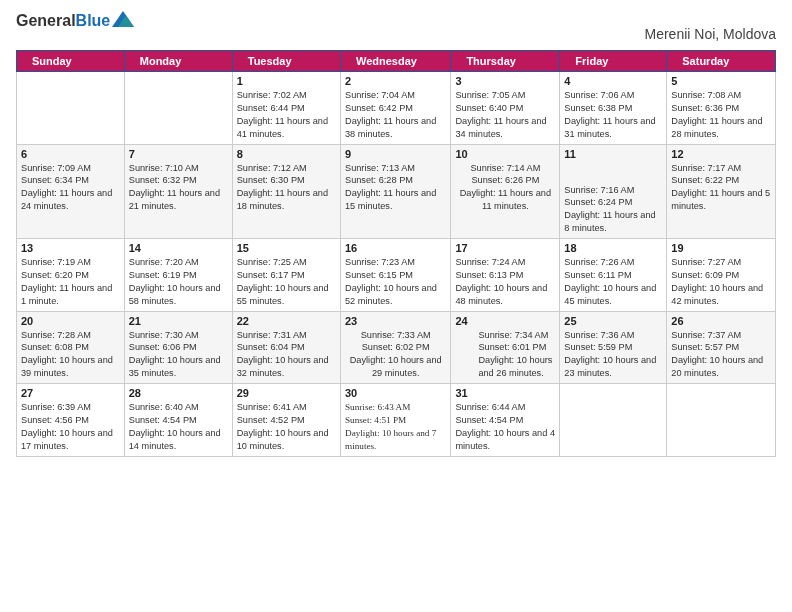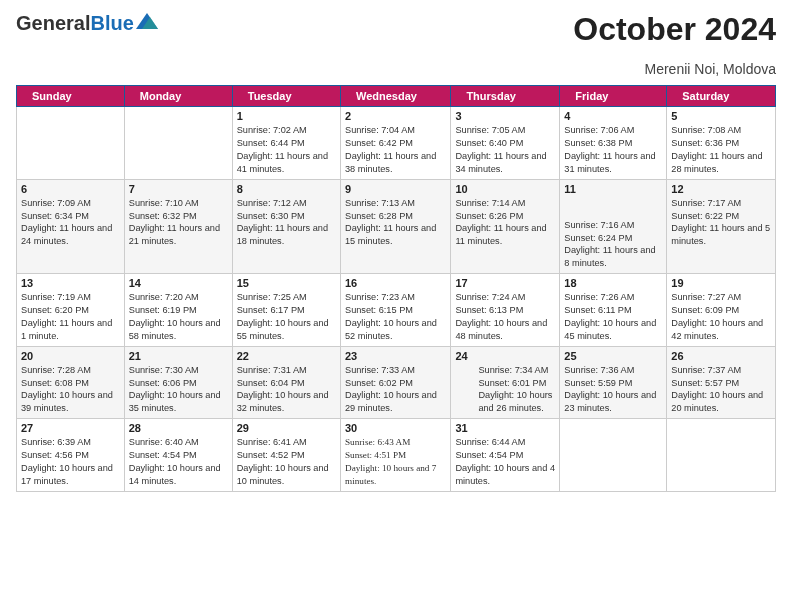--- a/index.html
+++ b/index.html
@@ -21,21 +21,21 @@
       justify-content: space-between;
       align-items: flex-start;
       margin-bottom: 8px;
     }
     .logo {
       display: flex;
       flex-direction: column;
       align-items: flex-start;
     }
     .logo-text {
-      font-size: 20px;
+      font-size: 16px;
       font-weight: bold;
       color: #333;
       line-height: 1.1;
     }
     .logo-text span.blue { color: #1a6cb5; }
     .title-block {
       text-align: right;
     }
     .month-title {
       font-size: 32px;
@@ -99,21 +99,20 @@
         <span class="logo-text">
           <span>General</span><span class="blue">Blue</span>
         </span>
         <svg width="22" height="16" viewBox="0 0 22 16" style="margin-left:2px; margin-top:-4px;">
           <polygon points="0,16 11,0 22,16" fill="#1a6cb5"></polygon>
           <polygon points="6,16 14,4 22,16" fill="#2a9d8f" opacity="0.7"></polygon>
         </svg>
       </div>
     </div>
     <div class="title-block">
-      <div class="month-title">October 2024</div>
       <div class="subtitle">Merenii Noi, Moldova</div>
     </div>
   </div>
 
   <table class="calendar">
     <thead>
       <tr>
         <th>Sunday</th>
         <th>Monday</th>
         <th>Tuesday</th>
@@ -178,21 +177,21 @@
 Daylight: 11 hours and 18 minutes.</div>
           </td>
           <td>
             <span class="day-number">9</span>
             <div class="day-info" style="white-space: pre-line;">Sunrise: 7:13 AM
 Sunset: 6:28 PM
 Daylight: 11 hours and 15 minutes.</div>
           </td>
           <td>
             <span class="day-number">10</span>
-            <div class="day-info" style="white-space: pre-line;">Sunrise: 7:14 AM
+            <div class="day-info" style="white-space: pre-line; text-align: center;">Sunrise: 7:14 AM
 Sunset: 6:26 PM
 Daylight: 11 hours and 11 minutes.</div>
           </td>
           <td>
             <span class="day-number">11</span>
             <div class="day-info" style="white-space: pre-line; margin-top: 24px;">Sunrise: 7:16 AM
 Sunset: 6:24 PM
 Daylight: 11 hours and 8 minutes.</div>
           </td>
           <td>
@@ -260,21 +259,21 @@
 Daylight: 10 hours and 35 minutes.</div>
           </td>
           <td>
             <span class="day-number">22</span>
             <div class="day-info" style="white-space: pre-line;">Sunrise: 7:31 AM
 Sunset: 6:04 PM
 Daylight: 10 hours and 32 minutes.</div>
           </td>
           <td>
             <span class="day-number">23</span>
-            <div class="day-info" style="white-space: pre-line;">Sunrise: 7:33 AM
+            <div class="day-info" style="white-space: pre-line; text-align: center;">Sunrise: 7:33 AM
 Sunset: 6:02 PM
 Daylight: 10 hours and 29 minutes.</div>
           </td>
           <td>
             <span class="day-number">24</span>
             <div class="day-info" style="white-space: pre-line; margin-left: 23px;">Sunrise: 7:34 AM
 Sunset: 6:01 PM
 Daylight: 10 hours and 26 minutes.</div>
           </td>
           <td>

